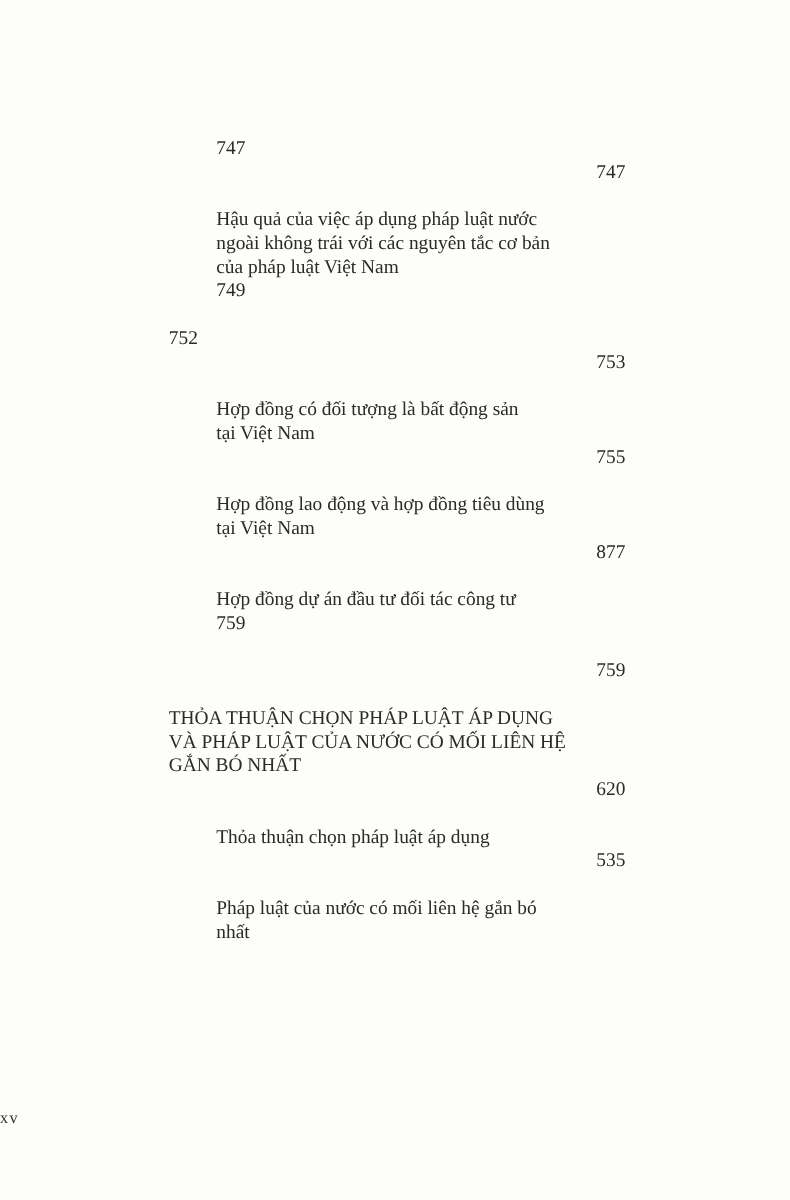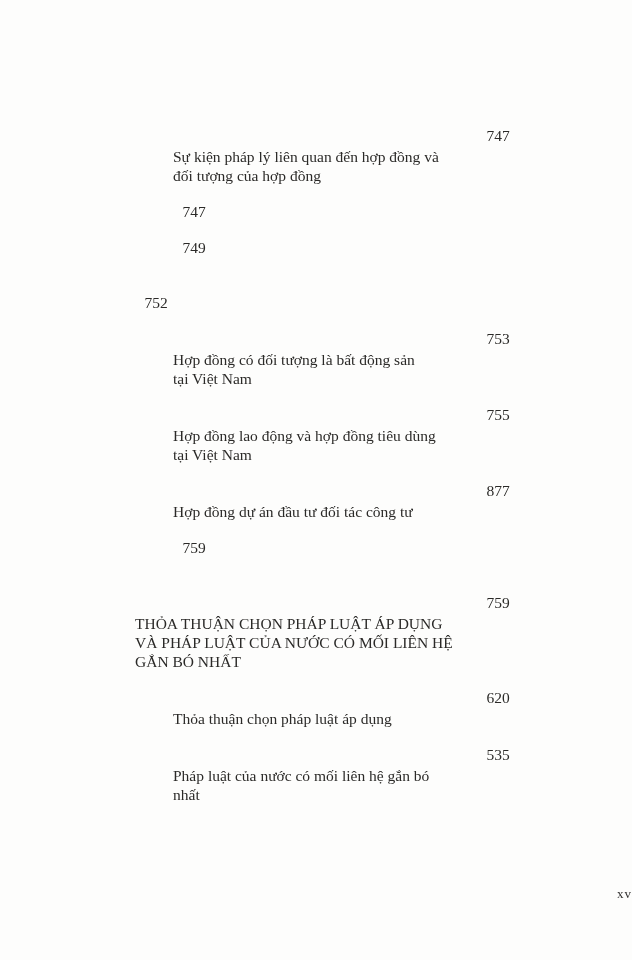--- a/index.html
+++ b/index.html
@@ -39,49 +39,49 @@
     margin-top: 0;
   }
   .entry-text {
     flex: 1;
     padding-right: 6px;
     white-space: pre-line;
   }
   .entry-page {
     flex-shrink: 0;
     width: 42px;
-    text-align: center;
+    text-align: left;
     white-space: nowrap;
-    margin-top: 17px;
   }
   .footer {
     position: absolute;
     left: 0;
     top: 886px;
     width: 632px;
-    text-align: right;
+    text-align: left;
     font-size: 13px;
     letter-spacing: 1px;
     color: #323130;
   }
 </style>
 </head>
 <body>
 
 <div class="page">
   <main class="toc">
       <div class="entry sub">
-    <div class="entry-text">
-      
-      <span class="entry-title">Sự kiện pháp lý liên quan đến hợp đồng và
-đối tượng của hợp đồng</span>
-    </div>
     <div class="entry-page">747</div>
   </div>
       <div class="entry sub">
+    <div class="entry-text">
+      
+      <span class="entry-title">Hậu quả của việc áp dụng pháp luật nước
+ngoài không trái với các nguyên tắc cơ bản
+của pháp luật Việt Nam</span>
+    </div>
     <div class="entry-page">747</div>
   </div>
       <div class="entry sub">
     <div class="entry-page">749</div>
   </div>
       <div class="entry section">
     <div class="entry-page">752</div>
   </div>
       <div class="entry sub">
     <div class="entry-text">

